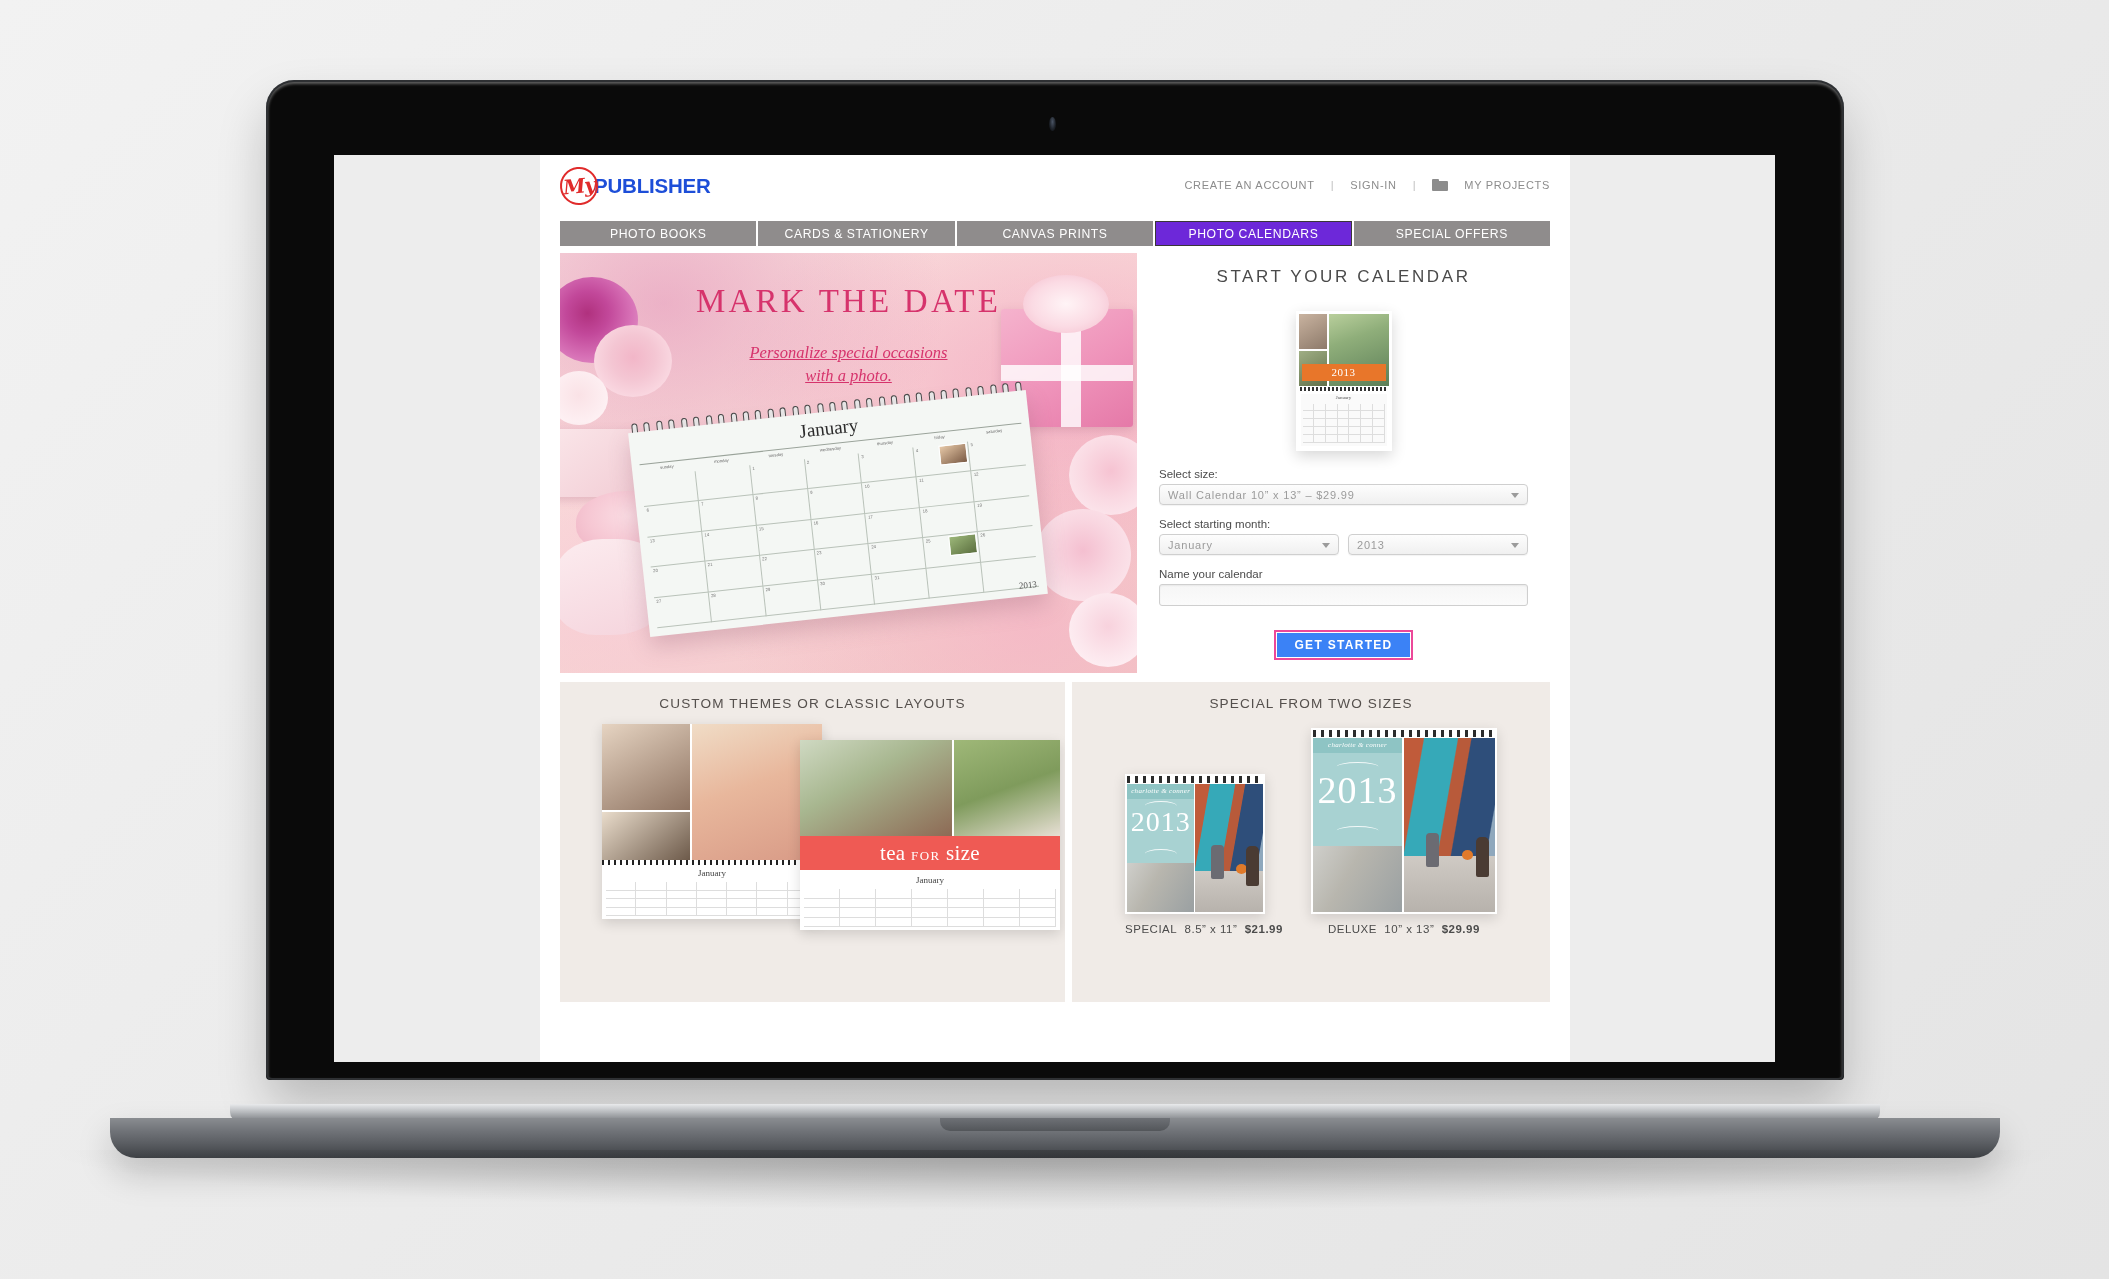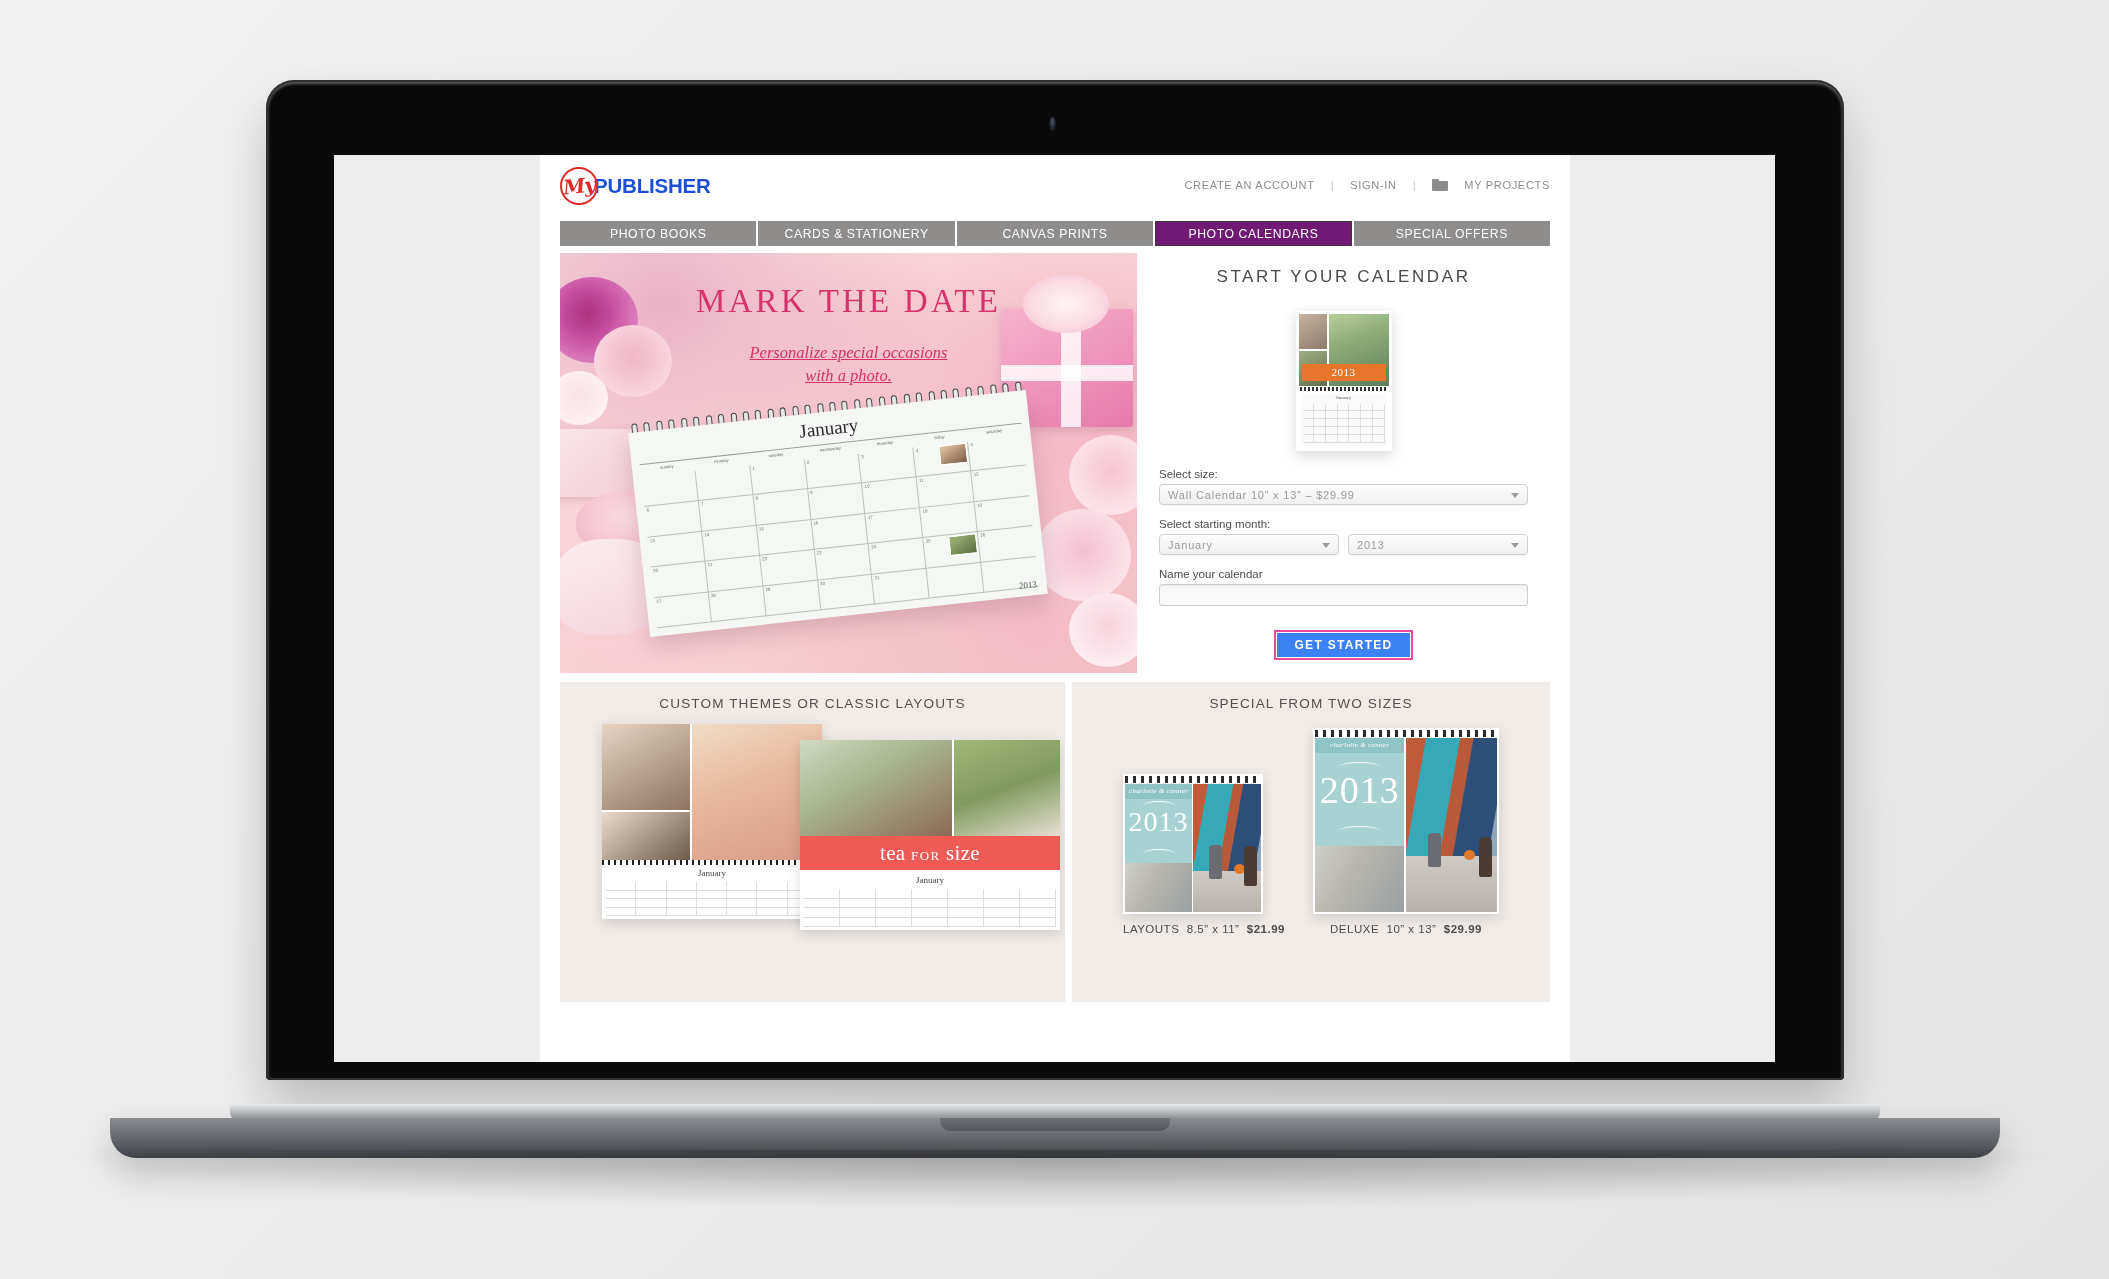--- a/index.html
+++ b/index.html
@@ -102,21 +102,21 @@
     background:#8c8c8c; border-radius:1px 1px 0 0;
   }
 
   
   .navbar { display:flex; height:25px; gap:2px; padding:0 20px; }
   .nav-tab {
     flex:1; background:#8f8c8c; color:#fff; font-size:12.2px; letter-spacing:.6px;
     display:flex; align-items:center; justify-content:center; cursor:pointer;
     border:1px solid #8f8c8c;
   }
-  .nav-tab.active { background:#701a75; border-color:#3a3737; }
+  .nav-tab.active { background:#6d28d9; border-color:#3a3737; }
 
   
   .mid { display:flex; height:420px; margin:7px 20px 0 20px; }
   .hero {
     width:577px; position:relative; overflow:hidden;
     background:
       radial-gradient(ellipse at 18% 12%, rgba(219,120,170,.45) 0%, rgba(219,120,170,0) 42%),
       radial-gradient(ellipse at 88% 30%, rgba(240,140,180,.50) 0%, rgba(240,140,180,0) 48%),
       radial-gradient(ellipse at 82% 88%, rgba(245,170,195,.55) 0%, rgba(245,170,195,0) 45%),
       radial-gradient(ellipse at 12% 82%, rgba(248,200,215,.60) 0%, rgba(248,200,215,0) 42%),
@@ -721,21 +721,21 @@
                   <div class="prod-mosaic"></div>
                 </div>
                 <div class="prod-right">
                   <div class="prod-steps"></div>
                   <div class="prod-figL"></div>
                   <div class="prod-pumpkin"></div>
                   <div class="prod-figR"></div>
                 </div>
               </div>
               <div class="size-caption">
-                <span>LAYOUTS</span>&nbsp;
+                <span>SPECIAL</span>&nbsp;
                 <span>8.5” x 11”</span>&nbsp;
                 <b>$21.99</b>
               </div>
             </div>
 
             <div class="size-item">
               <div class="cal-prod prod-lg">
                 <div class="prod-coil"></div>
                 <div class="prod-left">
                   <div class="prod-teal">

